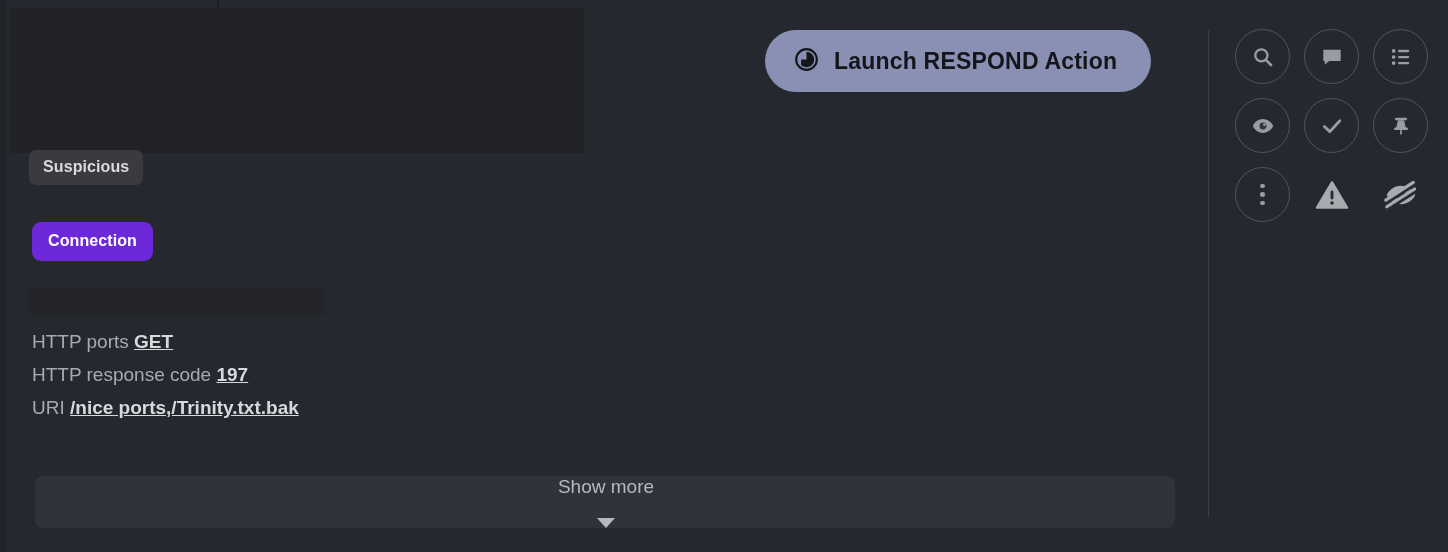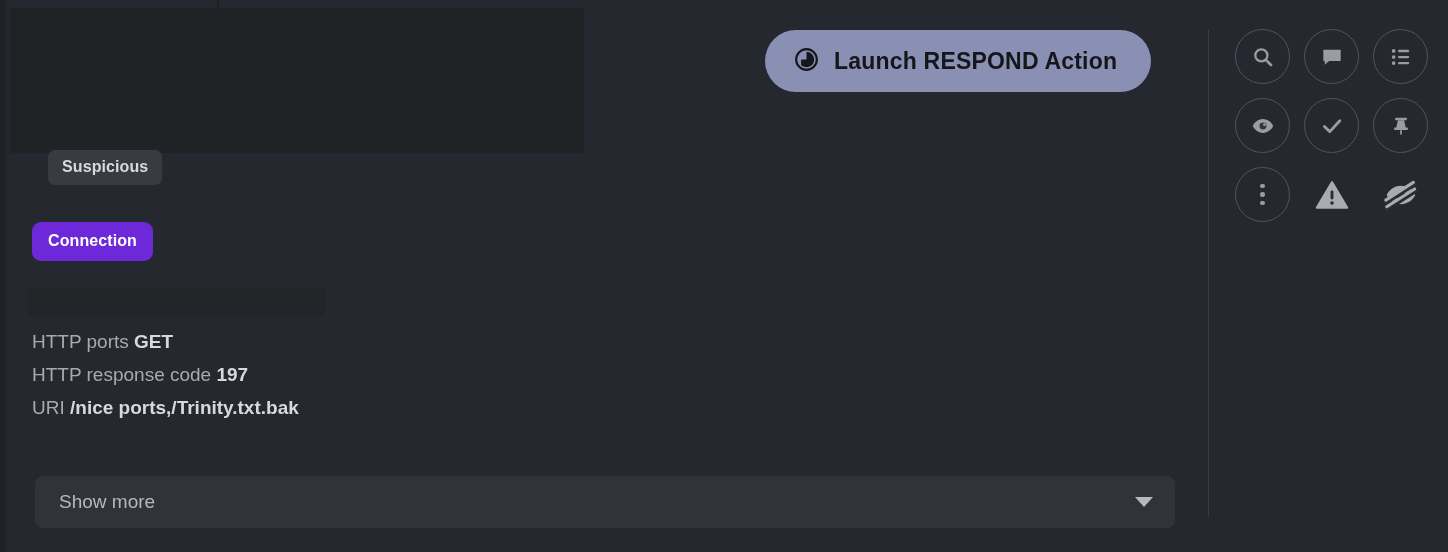--- a/index.html
+++ b/index.html
@@ -48,21 +48,21 @@
   .redacted-block-small {
     position: absolute;
     left: 28px; top: 287px;
     width: 297px; height: 29px;
     background: #242529;
   }
 
   
   .badge-row-suspicious {
     position: absolute;
-    left: 48px; top: 150px;
+    left: 29px; top: 150px;
   }
   .badge-suspicious {
     display: inline-block;
     background: #3a3b40;
     color: #d8d9dc;
     font-size: 16px;
     font-weight: bold;
     letter-spacing: 0.1px;
     padding: 9px 14px 10px 14px;
     border-radius: 7px;
@@ -93,34 +93,36 @@
   }
   .detail-line {
     font-size: 19px;
     line-height: 33px;
     color: #a9aab0;
     white-space: nowrap;
   }
   .detail-line .dv {
     color: #d8d9dd;
     font-weight: bold;
+    text-decoration: underline;
   }
 
   
   .show-more-bar {
     position: absolute;
     left: 35px; top: 476px;
     width: 1140px; height: 52px;
     background: #31333a;
     border-radius: 8px;
     display: flex;
     align-items: center;
     justify-content: space-between;
     padding: 0 22px 0 24px;
     cursor: pointer;
+    flex-direction: column;
   }
   .show-more-label {
     font-size: 19px;
     color: #b7b8be;
   }
   .caret-down {
     width: 0; height: 0;
     border-left: 9px solid transparent;
     border-right: 9px solid transparent;
     border-top: 10px solid #b7b8be;

